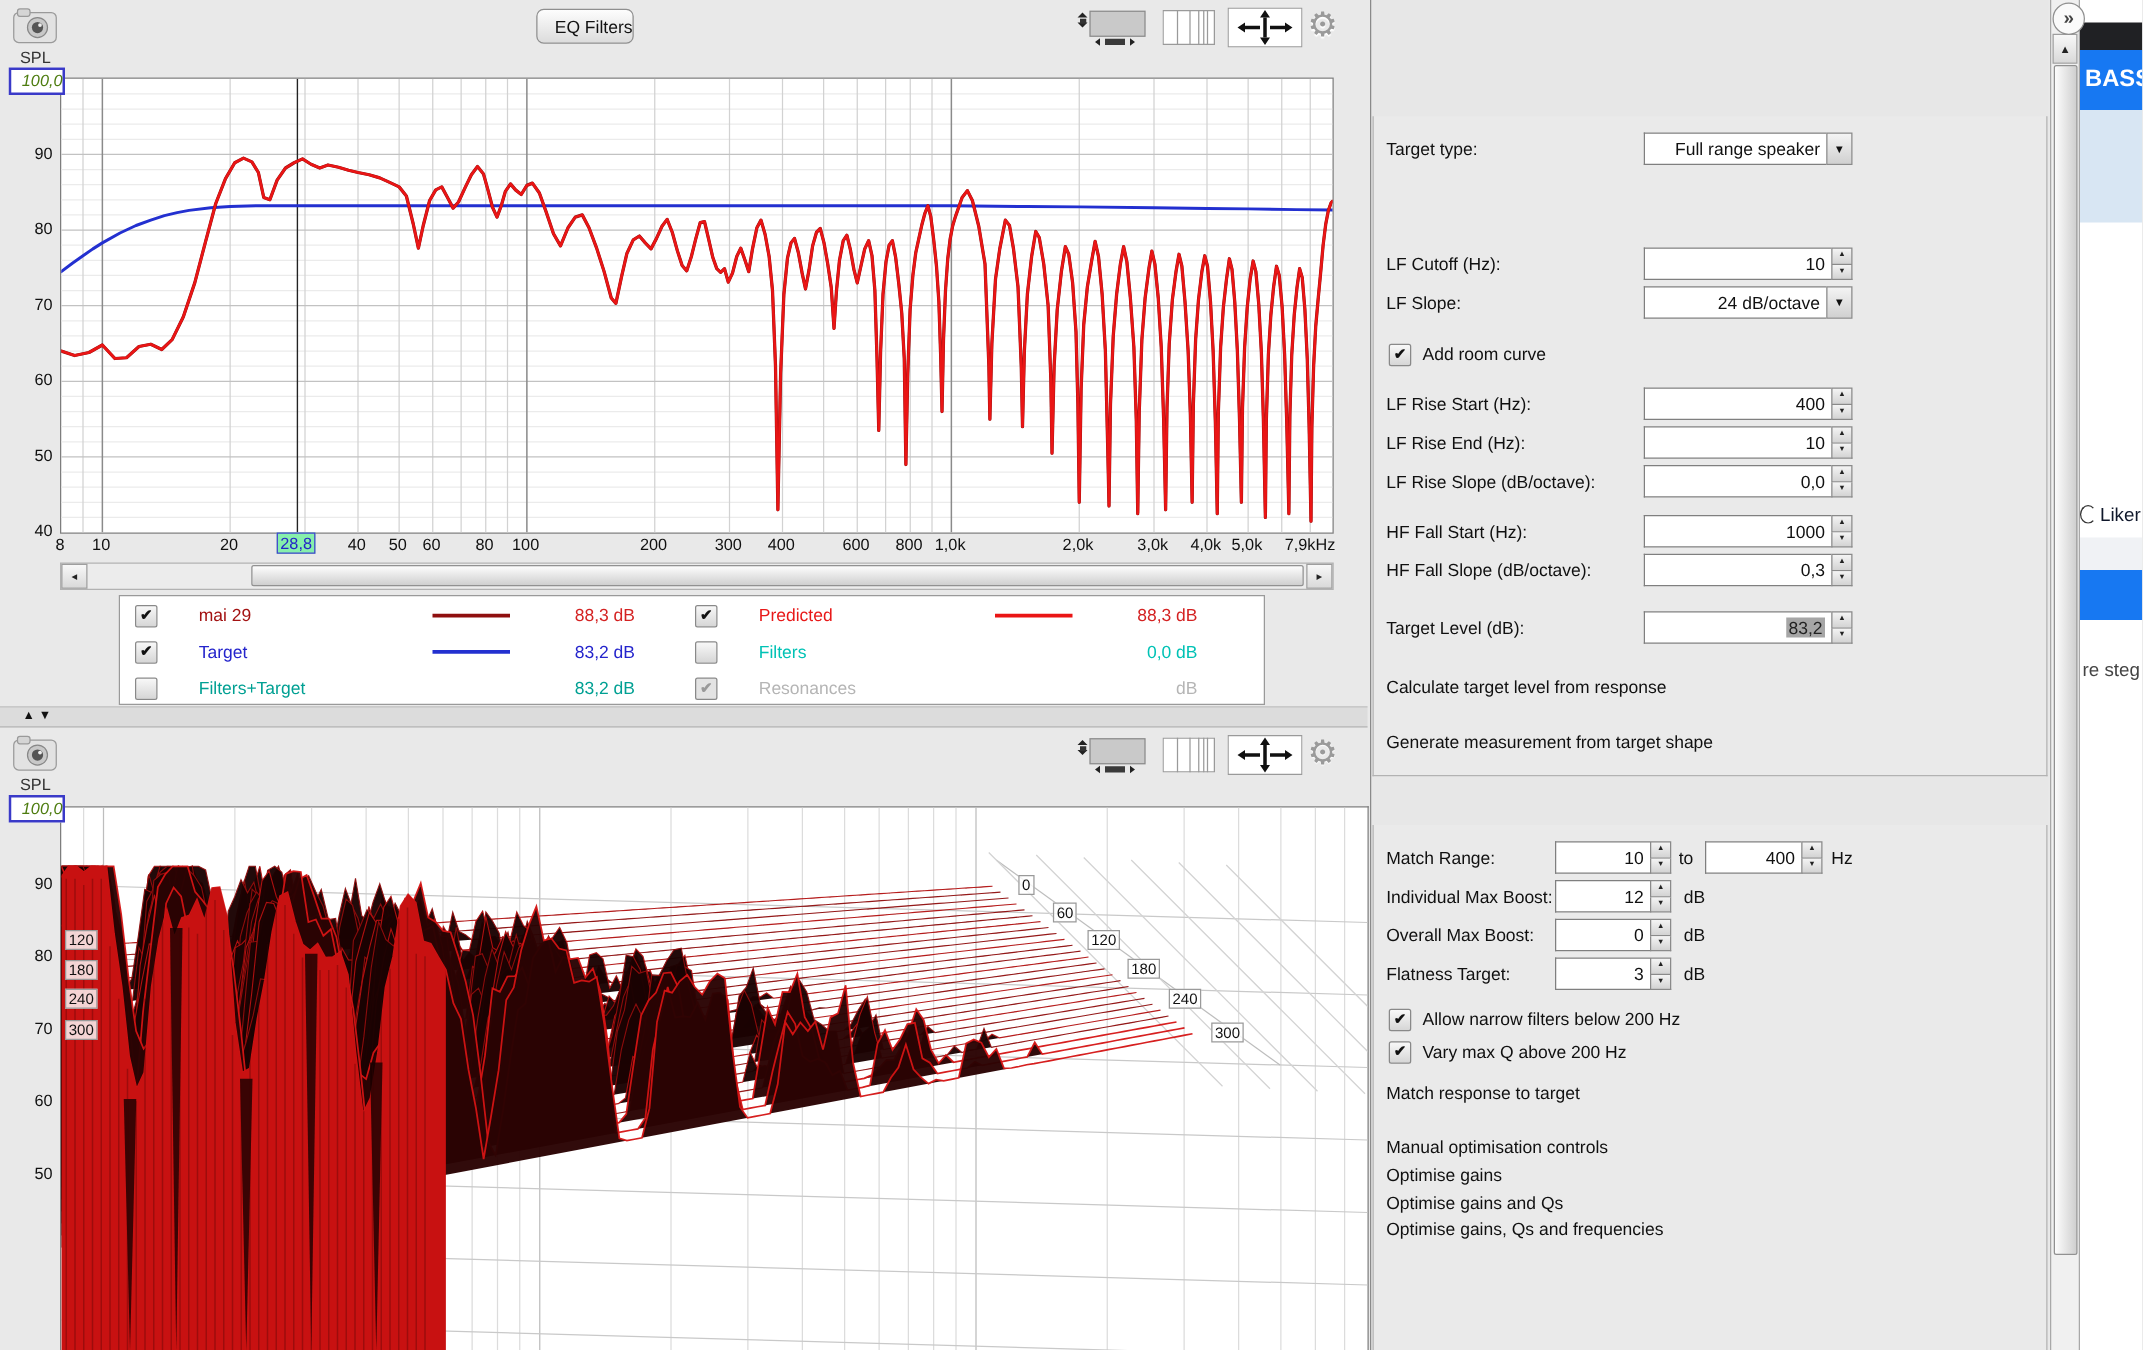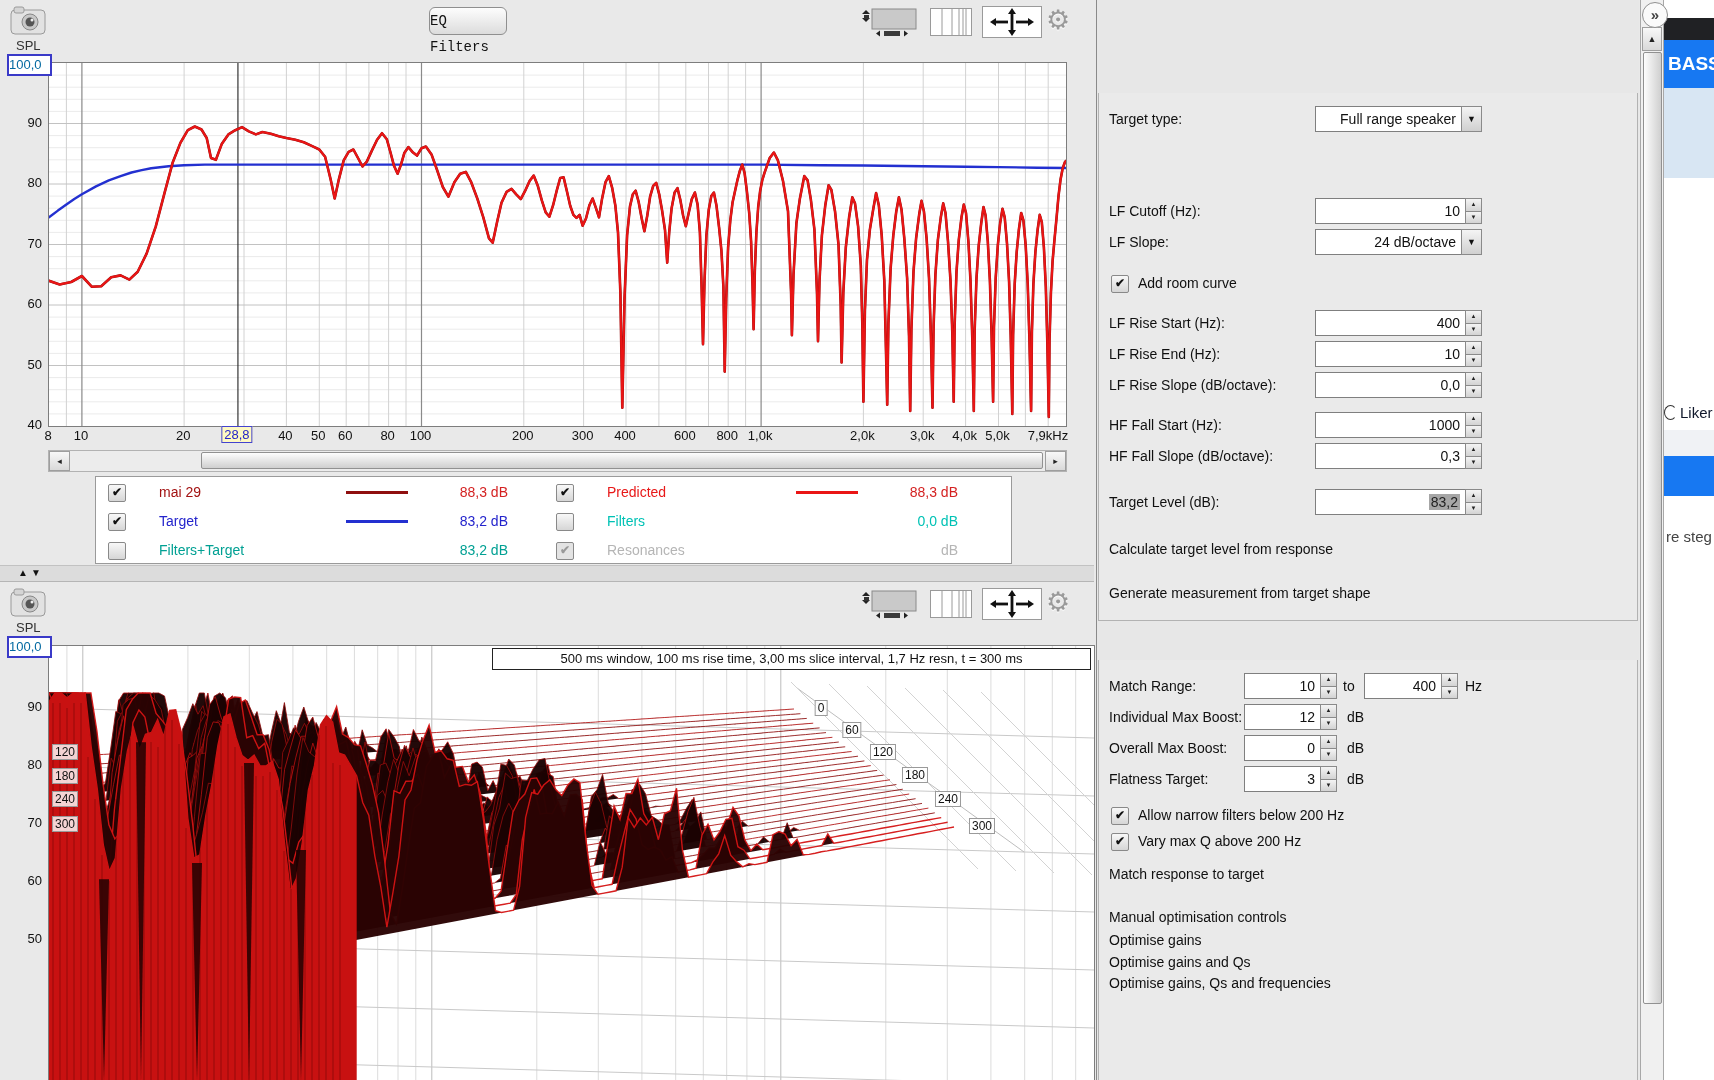--- a/index.html
+++ b/index.html
@@ -1,26 +1,26 @@
 <!DOCTYPE html>
 <html><head>
 <meta charset="utf-8">
 <style>
   html,body{margin:0;padding:0;background:#e9e9e9;font-family:"Liberation Sans",sans-serif;}
   #app{position:relative;width:1714px;height:1080px;overflow:hidden;background:#e9e9e9;}
   .abs{position:absolute;}
   .raised{background:linear-gradient(#fdfdfd,#dcdcdc);border:1px solid #8f8f8f;border-radius:6px;}
-  #eq-filters-btn{left:429px;top:7px;width:76px;height:26px;line-height:26px;text-align:left;font-size:14px;color:#111;font-family:Liberation Mono, monospace;}
+  #eq-filters-btn{left:429px;top:7px;width:76px;height:26px;line-height:26px;text-align:right;font-size:14px;color:#111;}
   .spl-label{font-size:13px;color:#333;}
-  .level-box{width:41px;height:18px;border:2px solid #3a3ac8;background:#fff;color:#0369a1;font-size:13px;text-align:left;line-height:18px;z-index:5;}
+  .level-box{width:41px;height:18px;border:2px solid #3a3ac8;background:#fff;color:#4d7c0f;font-size:13px;text-align:right;line-height:18px;z-index:5;font-style:italic;}
   .plot{background:#fff;border:1px solid #7d7d7d;}
   .ytick{width:38px;text-align:right;font-size:13px;color:#111;}
   .xtick{transform:translateX(-50%);font-size:13px;color:#111;white-space:nowrap;}
   .xtick.edge{transform:translateX(-92%);}
-  .curbox{transform:translateX(-50%);font-size:13px;color:#2525c8;border:1px solid #4343cf;background:#fef9c3;padding:0 2px;z-index:4;}
+  .curbox{transform:translateX(-50%);font-size:13px;color:#2525c8;border:1px solid #4343cf;background:#86efac;padding:0 2px;z-index:4;}
   
   .hsb{background:#ececec;border:1px solid #b2b2b2;}
   .hsb-btn{position:absolute;top:0;width:19px;height:18px;background:linear-gradient(#f8f8f8,#d9d9d9);border:1px solid #9e9e9e;font-size:9px;line-height:18px;text-align:center;color:#222;}
   .hsb-thumb{position:absolute;top:1px;height:15px;background:linear-gradient(#fdfdfd,#cfcfcf);border:1px solid #919191;border-radius:2px;}
   #v-scrollbar{left:1640px;top:0;width:22px;height:1080px;background:#f0f0f0;border-left:1px solid #a8a8a8;border-right:1px solid #a8a8a8;}
   #v-sb-up{position:absolute;left:1px;top:27px;width:18px;height:22px;background:linear-gradient(#f8f8f8,#d9d9d9);border:1px solid #9e9e9e;font-size:9px;line-height:22px;text-align:center;color:#222;}
   #v-sb-thumb{position:absolute;left:2px;top:52px;width:17px;height:950px;background:linear-gradient(90deg,#fdfdfd,#cfcfcf);border:1px solid #919191;border-radius:2px;}
   #collapse-circle{left:1642px;top:2px;width:24px;height:24px;border-radius:50%;border:1px solid #909090;background:#fafafa;color:#444;font-size:15px;font-weight:bold;text-align:center;line-height:23px;z-index:8;}
   
   #legend{left:95px;top:476px;width:915px;height:86px;background:#fff;border:1px solid #9a9a9a;}
@@ -223,21 +223,20 @@
             <path d="M4 57V435M11 57V435M18 62V435M25 57V435M32 57V435M39 111V435M46 153V435M53 209V435M60 235V435M67 153V435M74 115V435M81 92V435M88 114V435M95 98V435M102 96V435M109 101V435M116 74V435M123 74V435M130 98V435M137 182V435M144 222V435M151 179V435M158 148V435M165 109V435M172 81V435M179 78V435M186 101V435M193 120V435M200 119V435M207 130V435M214 130V435M221 126V435M228 144V435M235 205V435M242 243V435M249 206V435M256 154V435M263 129V435M270 89V435M277 80V435M284 117V435M291 119V435" stroke="rgba(60,2,2,.3)" stroke-width="1.2" fill="none"></path>
           </g>
         </svg></div>
     <div class="abs" id="wf-yticks">
         <div class="ytick" style="position: absolute; left: 4px; top: 119px;">90</div>
         <div class="ytick" style="position: absolute; left: 4px; top: 177px;">80</div>
         <div class="ytick" style="position: absolute; left: 4px; top: 235px;">70</div>
         <div class="ytick" style="position: absolute; left: 4px; top: 293px;">60</div>
         <div class="ytick" style="position: absolute; left: 4px; top: 351px;">50</div>
       </div>
-    <div class="abs" id="wf-caption" style="top:68px;">500 ms window, 100 ms rise time, 3,00 ms slice interval, 1,7 Hz resn, t = 300 ms</div>
     <div class="abs" id="wf-labels" style="left:48px;top:65px;width:1045px;height:435px;pointer-events:none;">
         <div class="wf-lbl" style="left: 773px; top: 63px;">0</div>
         <div class="wf-lbl" style="left: 804px; top: 85px;">60</div>
         <div class="wf-lbl" style="left: 835px; top: 107px;">120</div>
         <div class="wf-lbl" style="left: 867px; top: 130px;">180</div>
         <div class="wf-lbl" style="left: 900px; top: 154px;">240</div>
         <div class="wf-lbl" style="left: 934px; top: 181px;">300</div>
         <div class="wf-lbl" style="left: 17px; top: 107px;">120</div>
         <div class="wf-lbl" style="left: 17px; top: 131px;">180</div>
         <div class="wf-lbl" style="left: 17px; top: 154px;">240</div>

